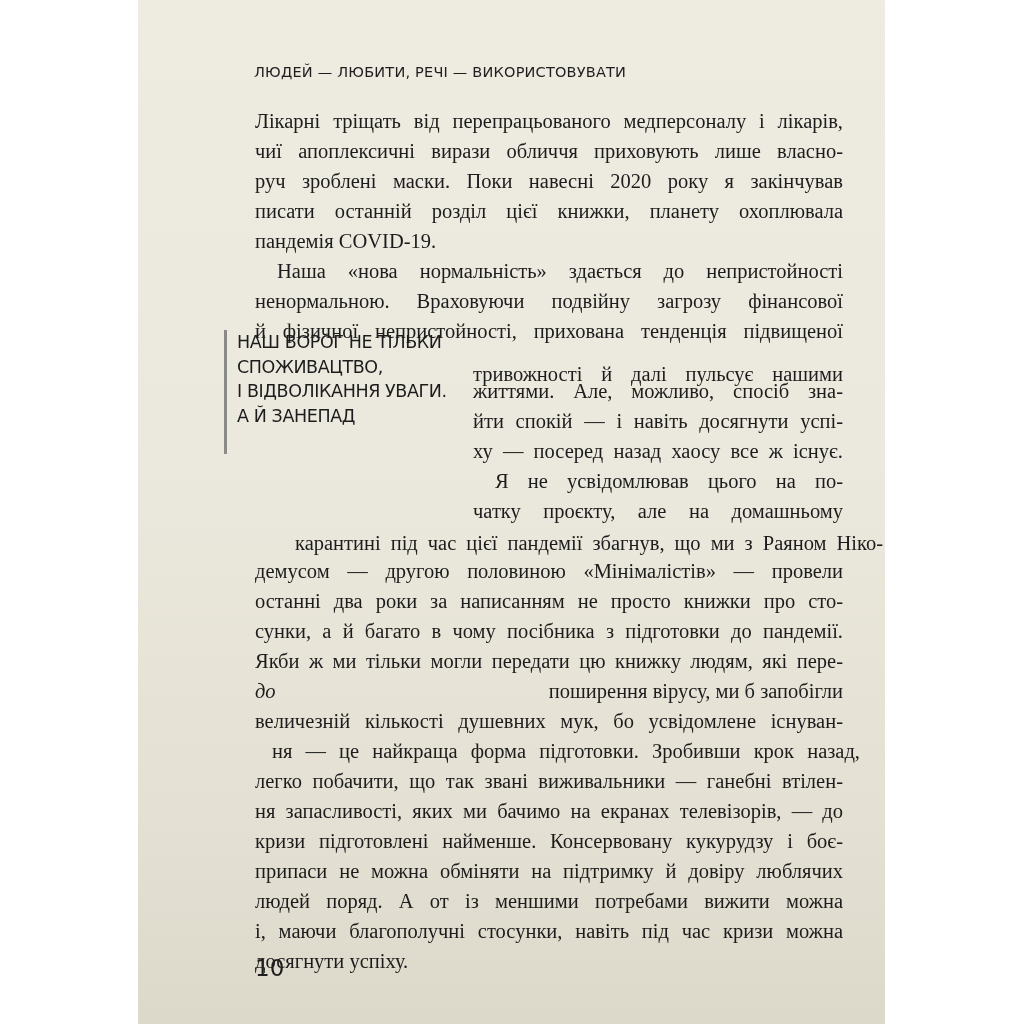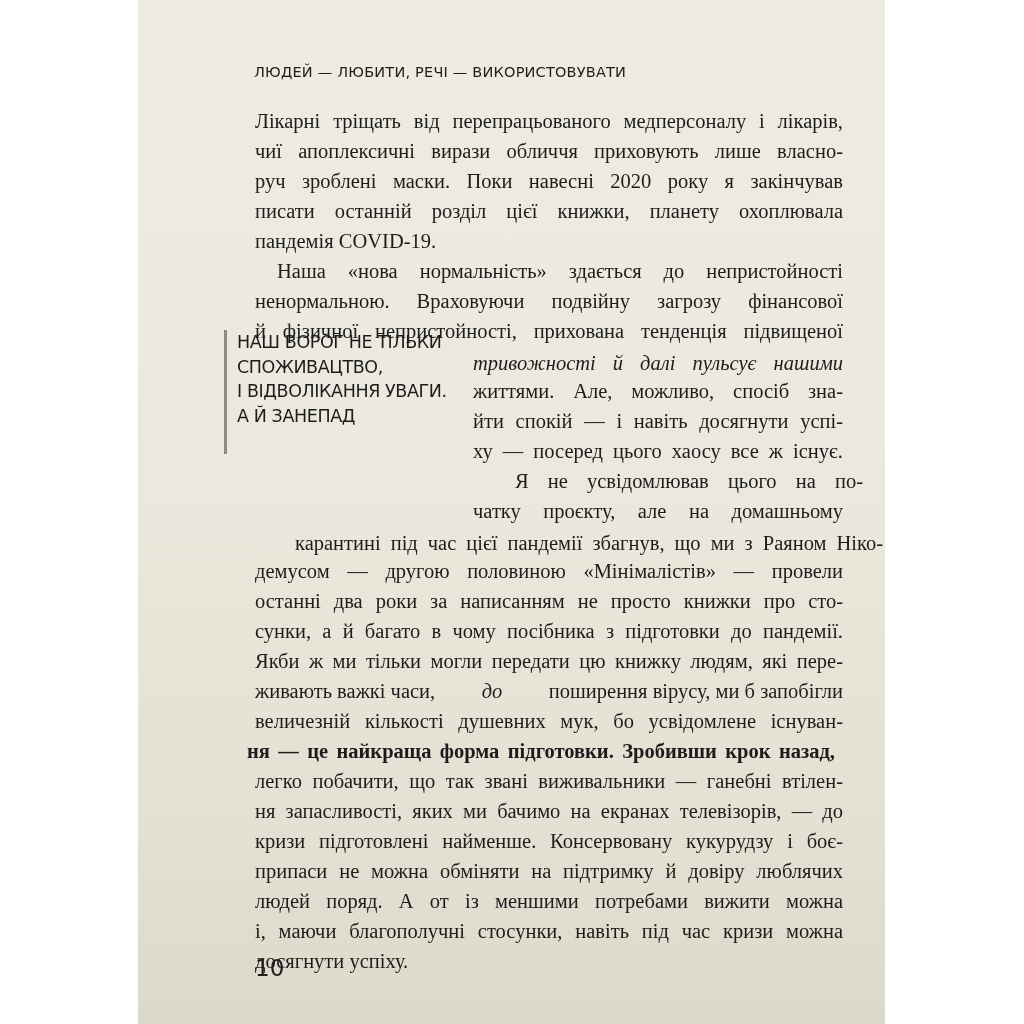--- a/index.html
+++ b/index.html
@@ -59,39 +59,38 @@
 
   <div class="line justify" style="left:255px; top:106px; width:588px;">Лікарні тріщать від перепрацьованого медперсоналу і лікарів,</div>
   <div class="line justify" style="left:255px; top:136px; width:588px;">чиї апоплексичні вирази обличчя приховують лише власно-</div>
   <div class="line justify" style="left:255px; top:166px; width:588px;">руч зроблені маски. Поки навесні 2020 року я закінчував</div>
   <div class="line justify" style="left:255px; top:196px; width:588px;">писати останній розділ цієї книжки, планету охоплювала</div>
   <div class="line" style="left:255px; top:226px;">пандемія COVID-19.</div>
 
   <div class="line justify" style="left:277px; top:256px; width:566px;">Наша «нова нормальність» здається до непристойності</div>
   <div class="line justify" style="left:255px; top:286px; width:588px;">ненормальною. Враховуючи подвійну загрозу фінансової</div>
   <div class="line justify" style="left:255px; top:316px; width:588px;">й фізичної непристойності, прихована тенденція підвищеної</div>
-  <div class="line justify" style="left:473px; top:348px; width:370px;font-style:italic;">тривожності й далі пульсує нашими</div>
+  <div class="line justify" style="left:473px; top:359px; width:370px;">тривожності й далі пульсує нашими</div>
   <div class="line justify" style="left:473px; top:376px; width:370px;">життями. Але, можливо, спосіб зна-</div>
   <div class="line justify" style="left:473px; top:406px; width:370px;">йти спокій — і навіть досягнути успі-</div>
-  <div class="line justify" style="left:473px; top:436px; width:370px;">ху — посеред цього хаосу все ж існує.</div>
+  <div class="line justify" style="left:473px; top:436px; width:370px;">ху — посеред назад хаосу все ж існує.</div>
 
-  <div class="line justify" style="left:495px; top:466px; width:348px;margin-left:20px;">Я не усвідомлював цього на по-</div>
+  <div class="line justify" style="left:495px; top:466px; width:348px;">Я не усвідомлював цього на по-</div>
   <div class="line justify" style="left:473px; top:496px; width:370px;">чатку проєкту, але на домашньому</div>
   <div class="line justify" style="left:255px; top:528px; width:588px;margin-left:40px;">карантині під час цієї пандемії збагнув, що ми з Раяном Ніко-</div>
   <div class="line justify" style="left:255px; top:556px; width:588px;">демусом — другою половиною «Мінімалістів» — провели</div>
   <div class="line justify" style="left:255px; top:586px; width:588px;">останні два роки за написанням не просто книжки про сто-</div>
   <div class="line justify" style="left:255px; top:616px; width:588px;">сунки, а й багато в чому посібника з підготовки до пандемії.</div>
   <div class="line justify" style="left:255px; top:646px; width:588px;">Якби ж ми тільки могли передати цю книжку людям, які пере-</div>
   <div class="line" style="left:255px; top:676px; width:588px; display:flex; justify-content:space-between;">
-    <span>живають важкі часи,</span>
     <em>до</em>
     <span>поширення вірусу, ми б запобігли</span>
   </div>
   <div class="line justify" style="left:255px; top:706px; width:588px;">величезній кількості душевних мук, бо усвідомлене існуван-</div>
-  <div class="line justify" style="left:247px; top:736px; width:588px;font-weight:bold;">ня — це найкраща форма підготовки. Зробивши крок назад,</div>
+  <div class="line justify" style="left:272px; top:736px; width:588px;">ня — це найкраща форма підготовки. Зробивши крок назад,</div>
   <div class="line justify" style="left:255px; top:766px; width:588px;">легко побачити, що так звані виживальники — ганебні втілен-</div>
   <div class="line justify" style="left:255px; top:796px; width:588px;">ня запасливості, яких ми бачимо на екранах телевізорів, — до</div>
   <div class="line justify" style="left:255px; top:826px; width:588px;">кризи підготовлені найменше. Консервовану кукурудзу і боє-</div>
   <div class="line justify" style="left:255px; top:856px; width:588px;">припаси не можна обміняти на підтримку й довіру люблячих</div>
   <div class="line justify" style="left:255px; top:886px; width:588px;">людей поряд. А от із меншими потребами вижити можна</div>
   <div class="line justify" style="left:255px; top:916px; width:588px;">і, маючи благополучні стосунки, навіть під час кризи можна</div>
   <div class="line" style="left:255px; top:946px;">досягнути успіху.</div>
 </div>
 
 <div class="folio">10</div>

